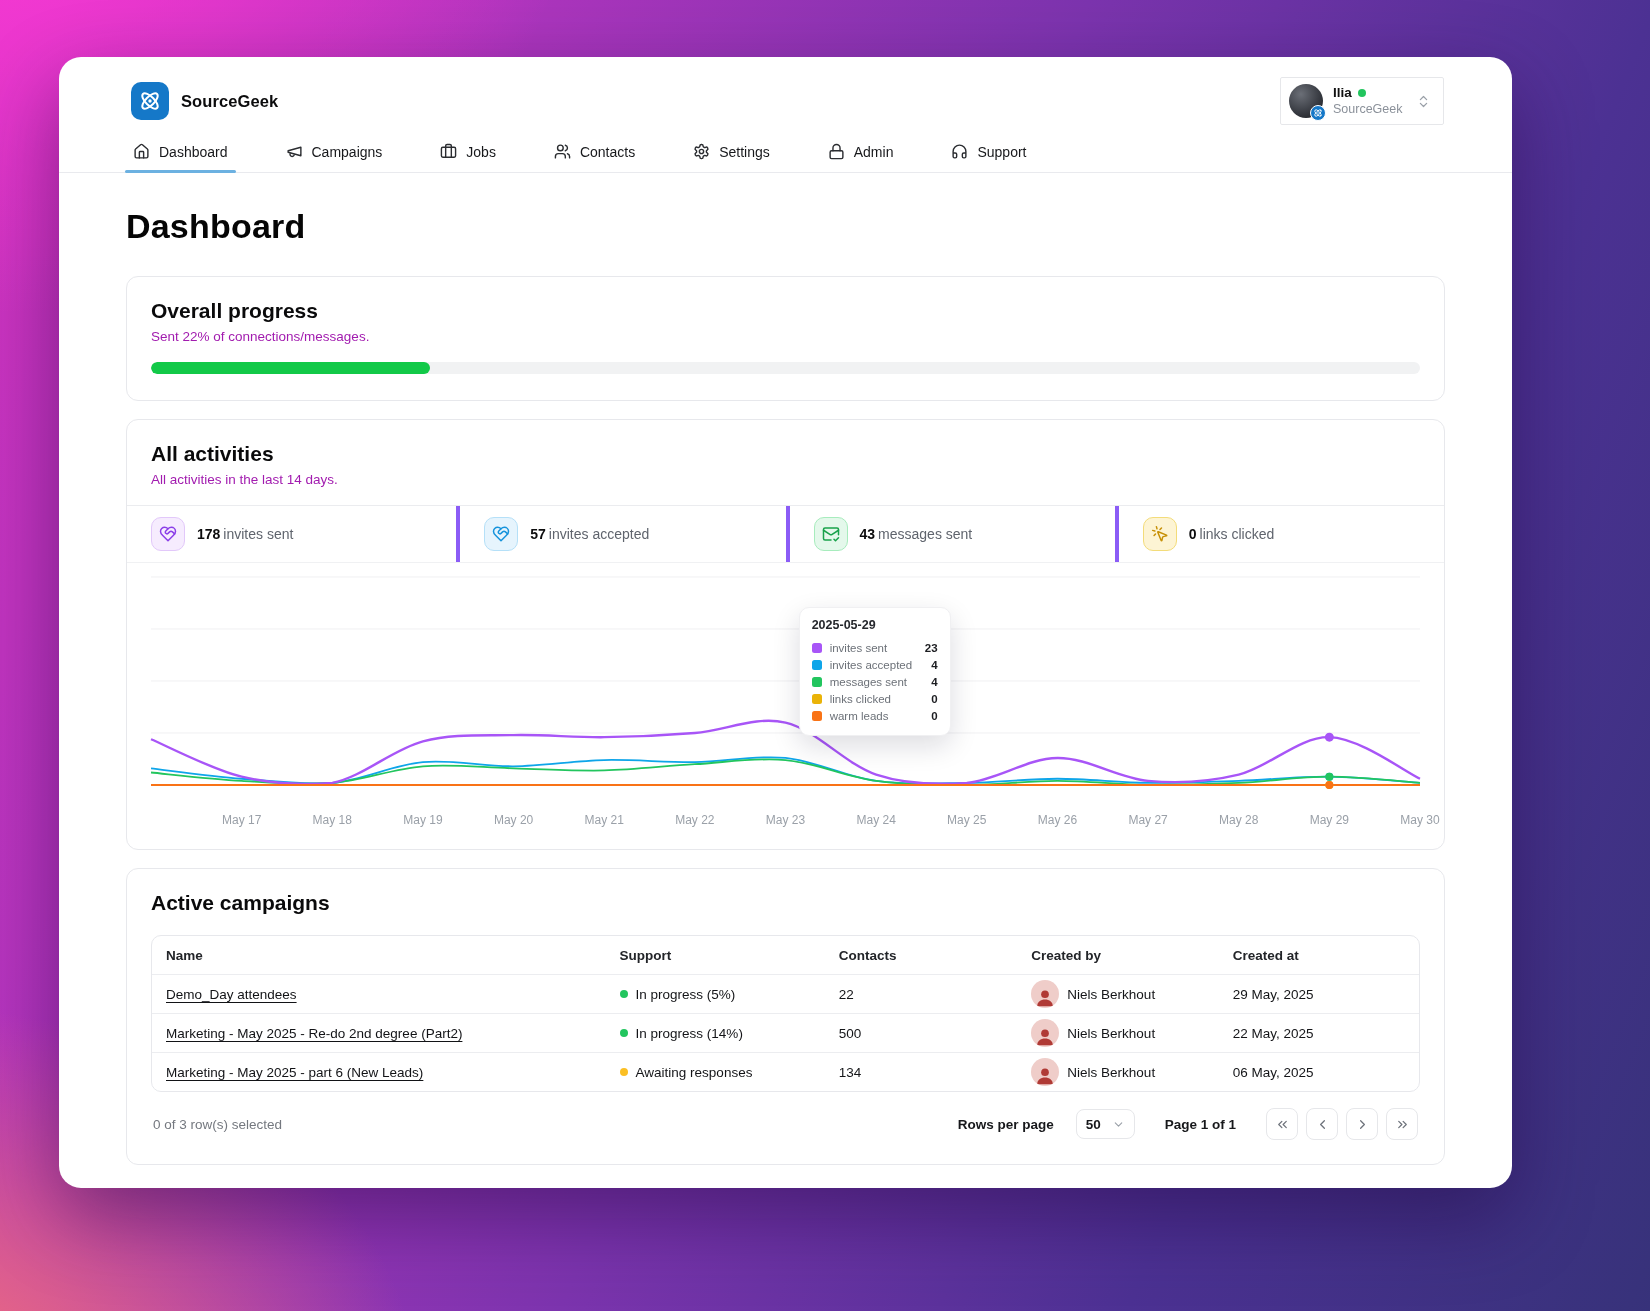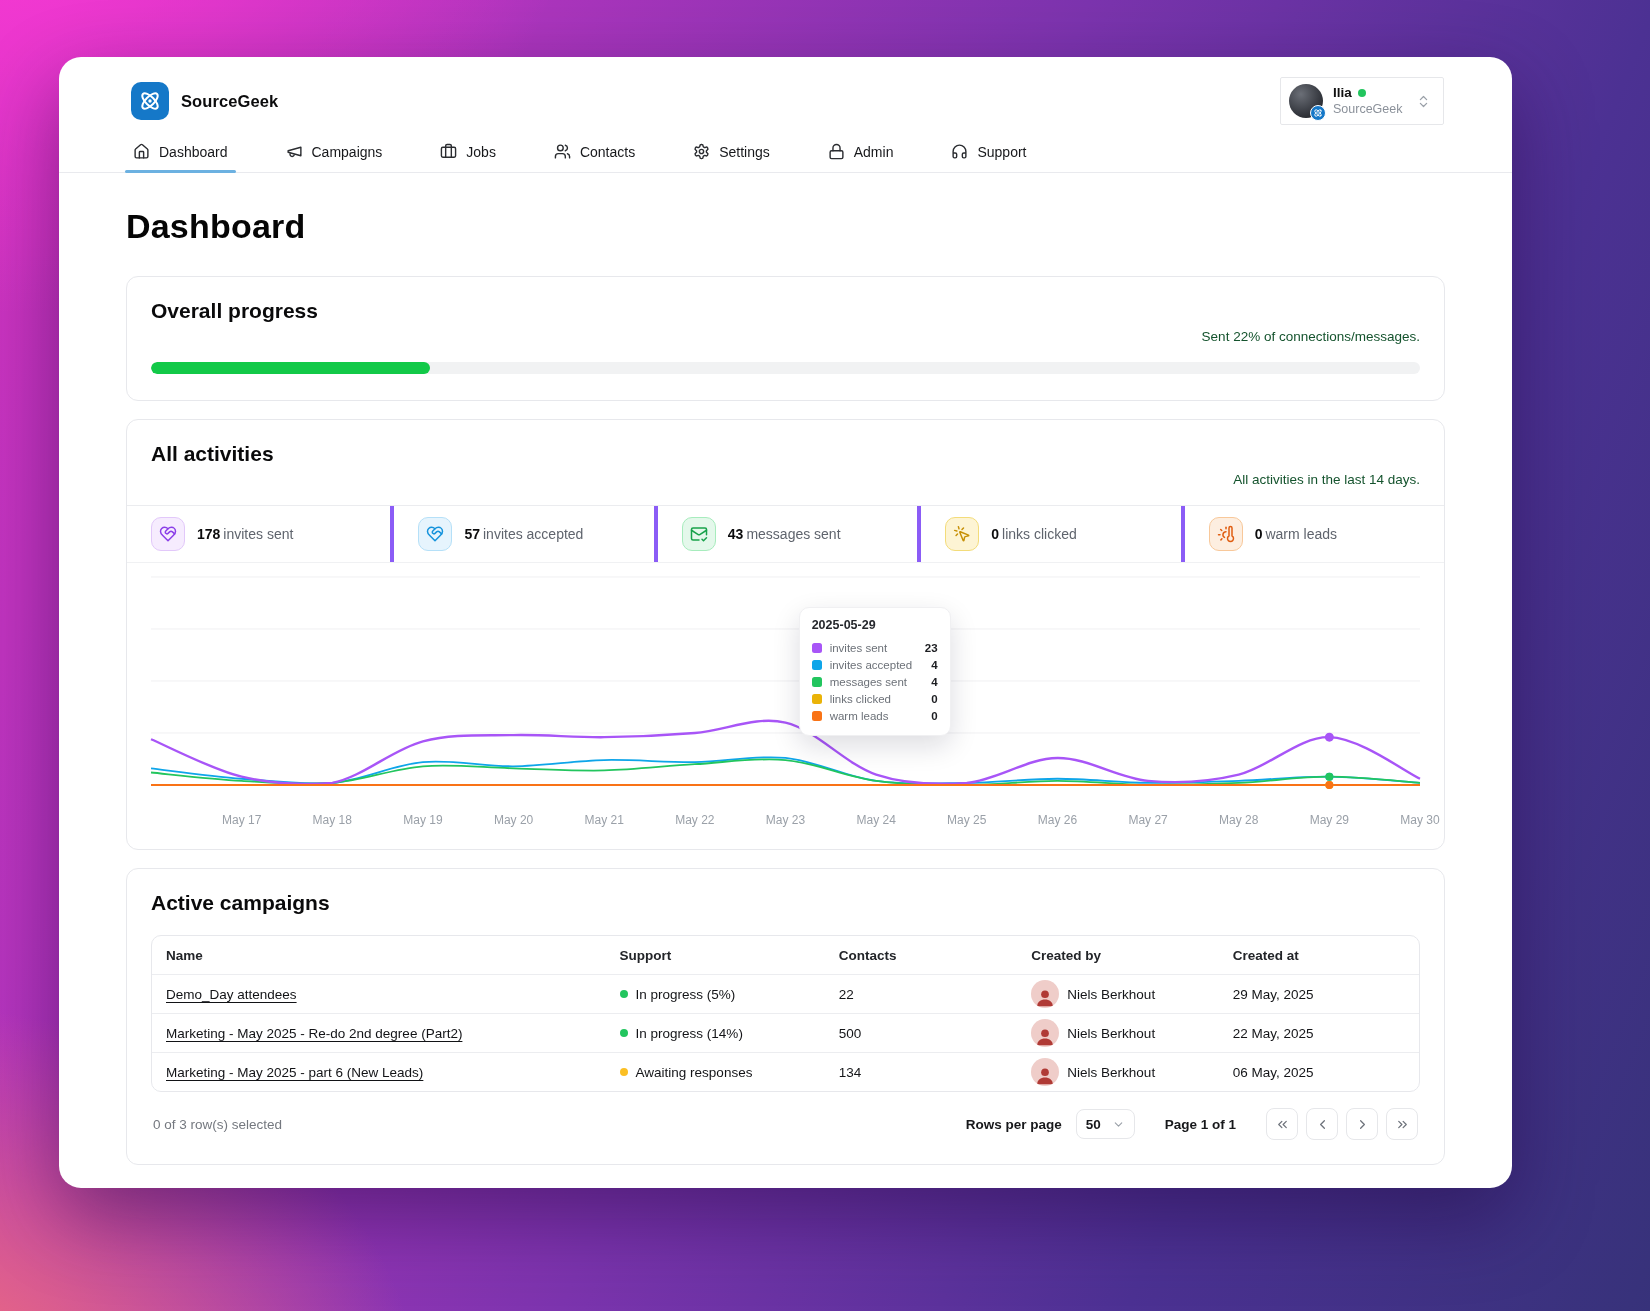--- a/index.html
+++ b/index.html
@@ -40,21 +40,21 @@
   .nav-tab .nav-ic{ display:flex; color:#2b2d31; }
   .nav-tab .nav-ic svg{ width:17px; height:17px; }
   .nav-tab.active::after{ content:""; position:absolute; left:-6px; right:-6px; bottom:-1px; height:3px; background:#6cb1e1; border-radius:2px; }
   
   main{ padding:34px 67px 0; }
   h1{ font-size:34px; font-weight:800; color:#050505; letter-spacing:.2px; margin-bottom:30px; }
   .card{ background:#fff; border:1px solid #e7e8ec; border-radius:12px; }
   .card + .card{ margin-top:18px; }
   .card-pad{ padding:22px 24px; }
   .card-title{ font-size:21px; font-weight:800; color:#0a0a0b; margin-bottom:6px; }
-  .card-sub{ font-size:13.5px; color:#14532d;text-align:right; }
+  .card-sub{ font-size:13.5px; color:#a21caf; }
   
   .progress-track{ margin:18px 24px 26px; height:12px; border-radius:7px; background:#f1f2f3; overflow:hidden; }
   .progress-fill{ height:100%; border-radius:7px; }
   
   .stats-row{ display:flex; border-top:1px solid #ebecef; border-bottom:1px solid #f0f1f3; margin-top:18px; }
   .stat-cell{ flex:1 1 20%; display:flex; align-items:center; gap:12px; padding:11px 0 11px 24px; }
   .stat-cell + .stat-cell{ border-left:4px solid #8b5cf6; }
   .stat-badge{ width:34px; height:34px; border-radius:10px; border:1px solid; display:flex; align-items:center; justify-content:center; flex:0 0 auto; }
   .stat-badge svg{ width:18px; height:18px; }
   .stat-text{ font-size:14px; color:#5f646d; }
@@ -79,21 +79,21 @@
   .t-body-row{ height:39px; border-top:1px solid #ecedf0; cursor:pointer; }
   .t-body-row > div{ padding:0 14px; font-size:13.5px; color:#141518; display:flex; align-items:center; gap:8px; }
   .c-link{ color:#121316; text-decoration:underline; text-underline-offset:3px; text-decoration-thickness:1px; cursor:pointer; white-space:nowrap; }
   .status-dot{ width:8px; height:8px; border-radius:50%; flex:0 0 auto; }
   .mini-avatar{ width:28px; height:28px; border-radius:50%; background:#efcdc9; overflow:hidden; display:flex; align-items:flex-end; justify-content:center; flex:0 0 auto; color:#b03a35; }
   .mini-avatar svg{ width:22px; height:22px; }
   
   .table-footer{ display:flex; align-items:center; justify-content:space-between; padding:16px 2px 24px; }
   .tf-left{ font-size:13.5px; color:#74787f; }
   .tf-right{ display:flex; align-items:center; gap:30px; }
-  .rpp{ display:flex; align-items:center; gap:14px; font-size:13.5px; font-weight:600; color:#17181b; }
+  .rpp{ display:flex; align-items:center; gap:22px; font-size:13.5px; font-weight:600; color:#17181b; }
   .rpp-select{ display:flex; align-items:center; justify-content:space-between; width:59px; height:30px; padding:0 9px; border:1px solid #e6e7ea; border-radius:8px; font-size:13.5px; font-weight:600; color:#17181b; cursor:pointer; background:#fff; }
   .rpp-select svg{ width:13px; height:13px; color:#9aa0a8; }
   .page-info{ font-size:13.5px; font-weight:600; color:#17181b; }
   .pager{ display:flex; gap:8px; }
   .pager-btn{ width:32px; height:32px; border:1px solid #e6e7ea; border-radius:8px; background:#fff; display:flex; align-items:center; justify-content:center; color:#6e737b; cursor:pointer; }
   .pager-btn svg{ width:15px; height:15px; }
 </style>
 </head>
 <body>
 
@@ -254,33 +254,20 @@
             <span class="stat-badge" style="background:#fdf4d4;border-color:#f3dc7a;color:#c79006">
               <svg viewBox="0 0 24 24" fill="none" stroke="currentColor" stroke-width="2" stroke-linecap="round" stroke-linejoin="round">
                 <path d="M14 4.1 12 6"></path>
                 <path d="m5.1 8-2.9-.8"></path>
                 <path d="m6 12-1.9 2"></path>
                 <path d="M7.2 2.2 8 5.1"></path>
                 <path d="M9.037 9.69a.498.498 0 0 1 .653-.653l11 4.5a.5.5 0 0 1-.074.949l-4.349 1.041a1 1 0 0 0-.74.739l-1.04 4.35a.5.5 0 0 1-.95.074z"></path>
               </svg>
             </span>
             <span class="stat-text"><b>0</b>links clicked</span>
-          </div>
-          <div class="stat-cell">
-            <span class="stat-badge" style="background:#fdeee0;border-color:#f8c89a;color:#e05d10">
-              <svg viewBox="0 0 24 24" fill="none" stroke="currentColor" stroke-width="2" stroke-linecap="round" stroke-linejoin="round">
-                <path d="M12 9a4 4 0 0 0-2 7.5"></path>
-                <path d="M12 3v2"></path>
-                <path d="m6.6 18.4-1.4 1.4"></path>
-                <path d="M20 4v10.54a4 4 0 1 1-4 0V4a2 2 0 0 1 4 0Z"></path>
-                <path d="M4 13H2"></path>
-                <path d="M6.34 7.34 4.93 5.93"></path>
-              </svg>
-            </span>
-            <span class="stat-text"><b>0</b>warm leads</span>
           </div>
         </div>
       <div class="chart-wrap">
         <svg class="chart-svg" viewBox="0 0 1270 232" preserveAspectRatio="none">
             <line class="grid-line" x1="0" x2="1270" y1="212" y2="212"></line>
             <line class="grid-line" x1="0" x2="1270" y1="160" y2="160"></line>
             <line class="grid-line" x1="0" x2="1270" y1="108" y2="108"></line>
             <line class="grid-line" x1="0" x2="1270" y1="56" y2="56"></line>
             <line class="grid-line" x1="0" x2="1270" y1="4" y2="4"></line>
             <path d="M0,195.36C15.119047619047619,197.09333333333333 60.47619047619047,203.33333333333331 90.71428571428571,205.76C120.95238095238095,208.18666666666667 151.19047619047618,212 181.42857142857142,209.92C211.66666666666666,207.14666666666665 241.90476190476187,191.89333333333335 272.1428571428571,189.12C302.38095238095235,186.34666666666666 332.6190476190476,193.62666666666667 362.85714285714283,193.28C393.0952380952381,192.93333333333334 423.3333333333333,187.73333333333332 453.57142857142856,187.04C483.8095238095238,186.34666666666666 514.047619047619,189.46666666666667 544.2857142857142,189.12C574.5238095238094,188.77333333333334 604.7619047619048,181.84 635,184.96C665.2380952380952,188.08 695.4761904761905,203.68 725.7142857142857,207.84C755.9523809523808,212 786.1904761904761,210.26666666666665 816.4285714285713,209.92C846.6666666666665,209.57333333333332 876.9047619047619,205.76 907.1428571428571,205.76C937.3809523809523,205.76 967.6190476190476,209.57333333333332 997.8571428571428,209.92C1028.095238095238,210.26666666666665 1058.3333333333333,208.88 1088.5714285714284,207.84C1118.8095238095236,206.8 1149.047619047619,203.33333333333334 1179.2857142857142,203.68C1209.5238095238094,204.02666666666667 1254.8809523809523,208.88 1270,209.92" fill="none" stroke="#0ea5e9" stroke-width="1.8" vector-effect="non-scaling-stroke"></path>

